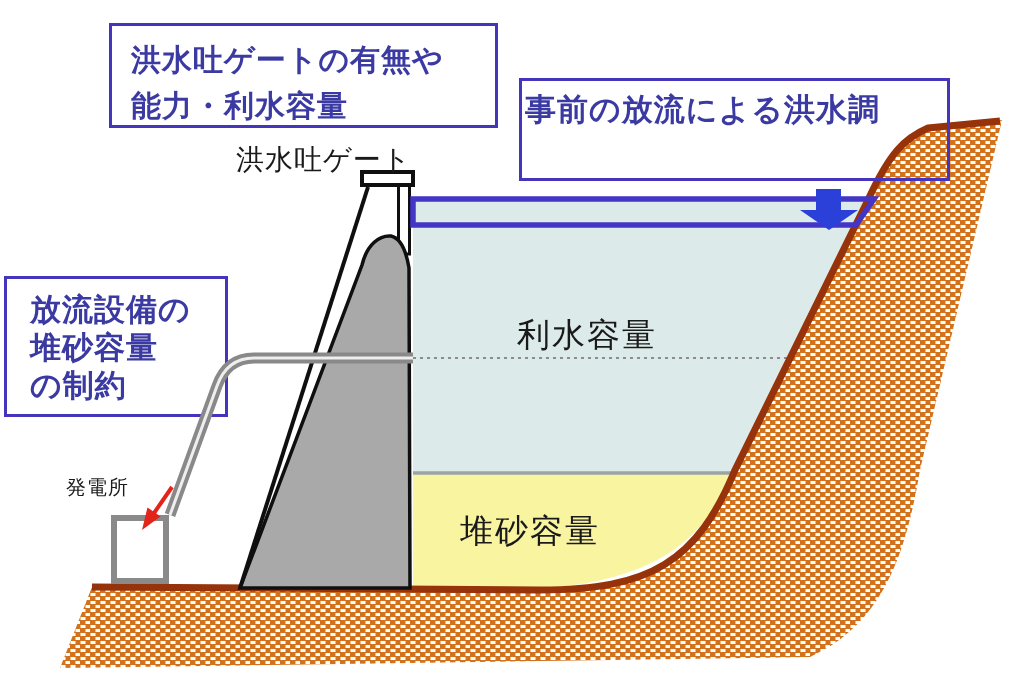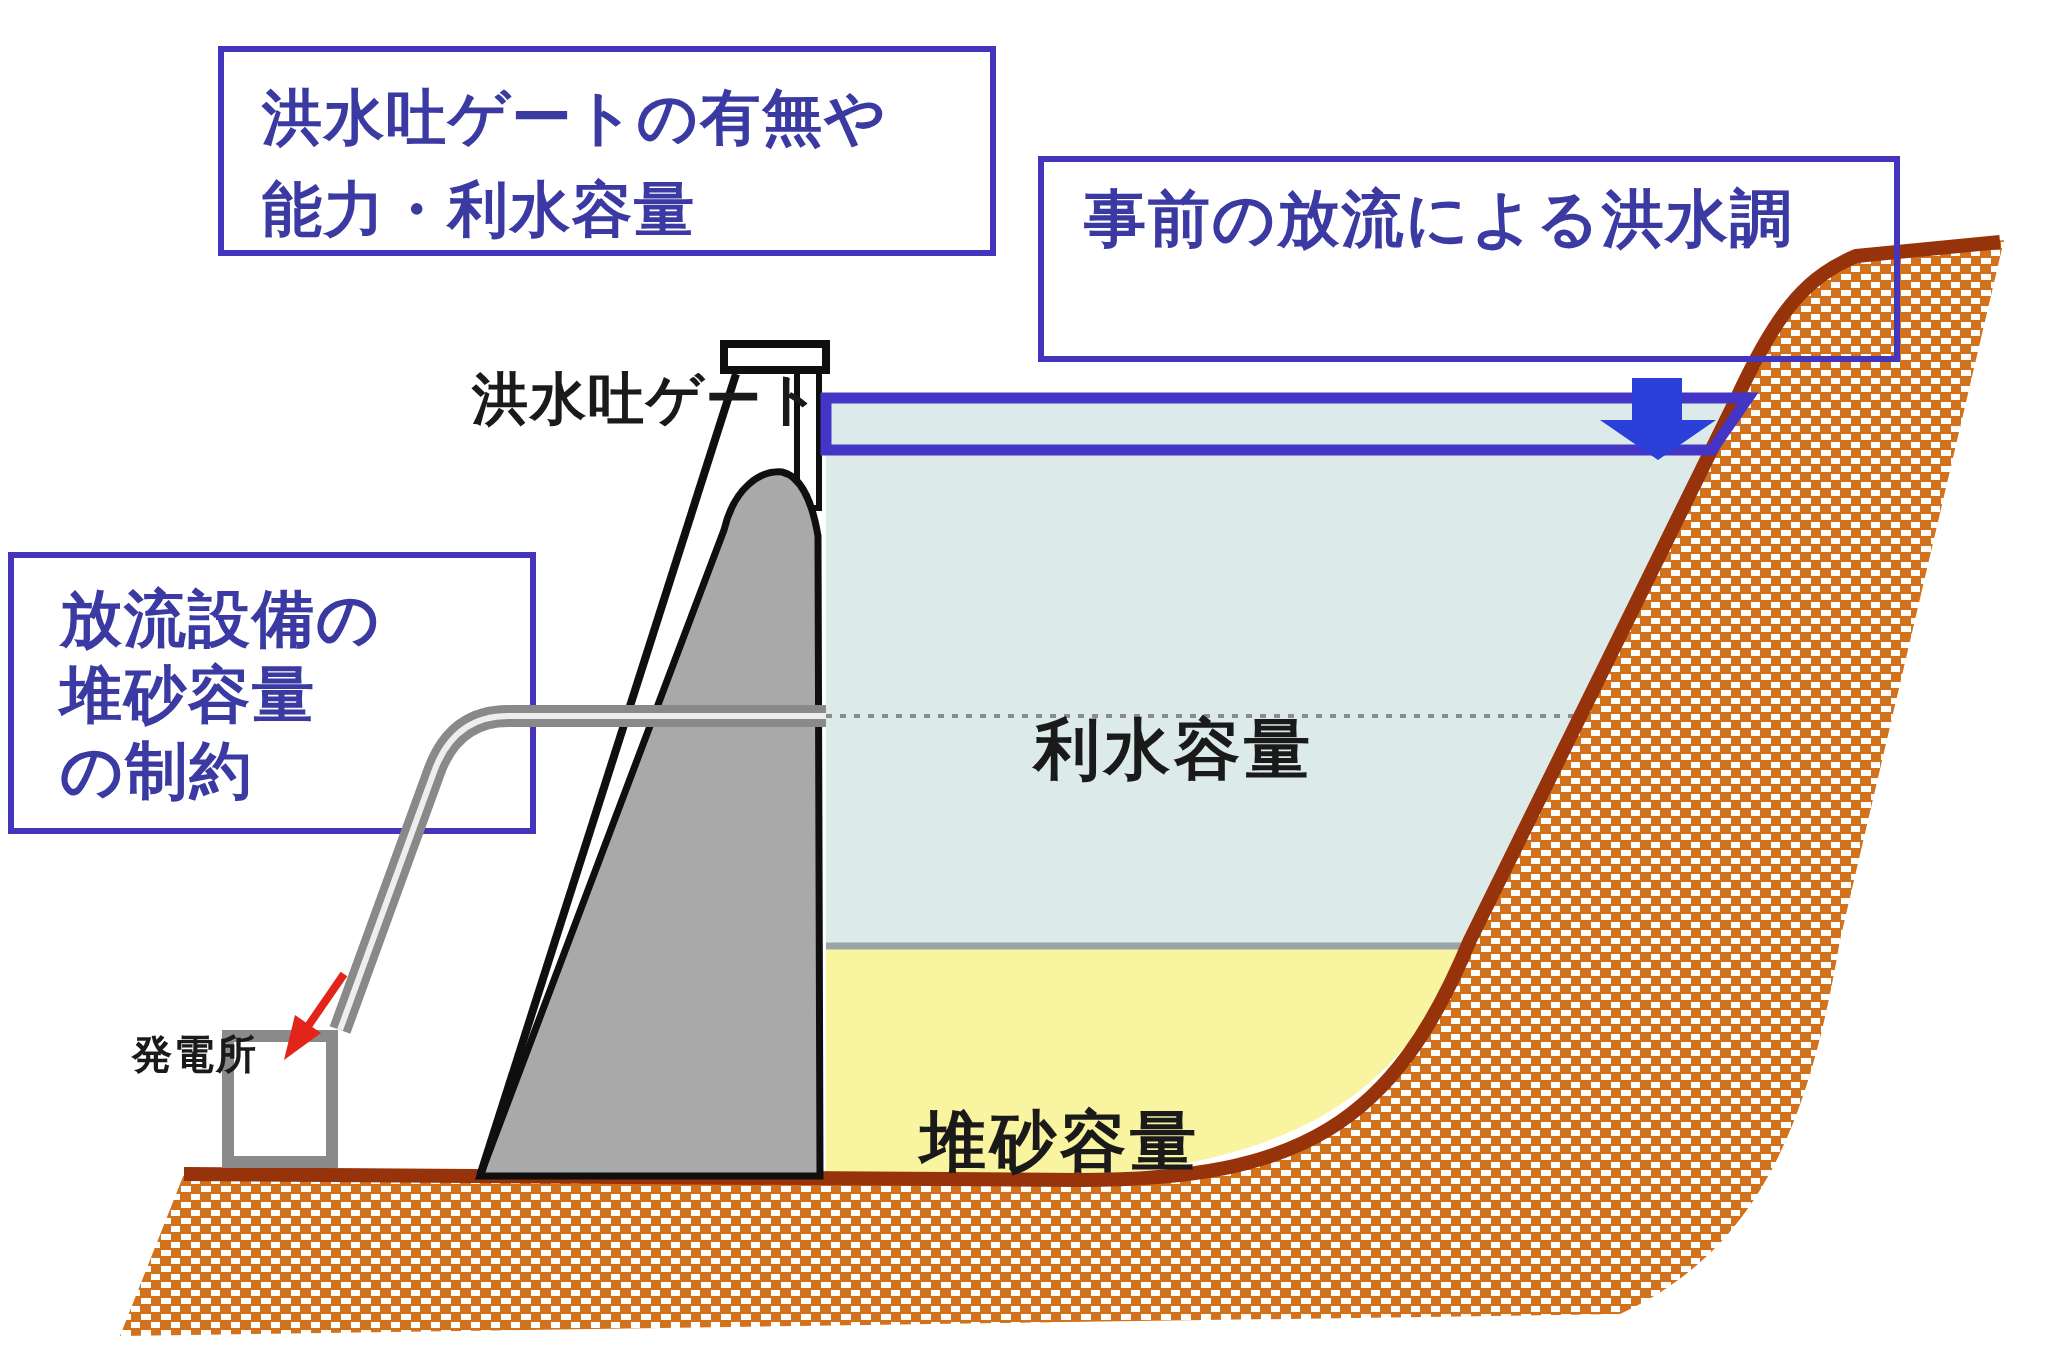--- a/index.html
+++ b/index.html
@@ -11,27 +11,26 @@
   .ann-box{
     position:absolute;box-sizing:border-box;
     border:3px solid var(--annotation-border,#4535bc);
     color:var(--annotation-text,#3a3aa2);
     font-weight:bold;background:transparent;
   }
   .ann-line{display:block;white-space:nowrap;}
   .z2{z-index:2;margin-left:32px;}
   .z0{z-index:0;}
   .diagram-label{
-    position:absolute;font-weight:bold;white-space:nowrap;z-index:2;
+    position:absolute;font-weight:normal;white-space:nowrap;z-index:2;
     color:var(--label-text,#1a1a1a);
-    margin-top:40px;
   }
   #box-gate{left:77px;top:23px;width:389px;height:105px;padding:11px 0 0 19px;font-size:30px;line-height:46px;letter-spacing:1px;}
-  #box-release{left:487px;top:78px;width:431px;height:103px;padding:8px 0 0 20px;font-size:31px;line-height:42px;letter-spacing:1px;}
-  #box-outlet{left:4px;top:276px;width:264px;height:141px;padding:12px 0 0 23px;font-size:31px;line-height:38px;letter-spacing:1px;}
+  #box-release{left:487px;top:78px;width:431px;height:103px;padding:8px 0 0 3px;font-size:31px;line-height:42px;letter-spacing:1px;}
+  #box-outlet{left:4px;top:276px;width:224px;height:141px;padding:12px 0 0 23px;font-size:31px;line-height:38px;letter-spacing:1px;}
   #label-spillway-gate{left:236px;top:141px;font-size:28px;letter-spacing:1px;}
   #label-water-use{left:517px;top:313px;font-size:33px;letter-spacing:2px;}
   #label-sediment{left:460px;top:509px;font-size:33px;letter-spacing:2px;}
   #label-power-station{left:66px;top:474px;font-size:20px;letter-spacing:1px;}
 </style>
 </head>
 <body>
 
 <div id="stage">
 

